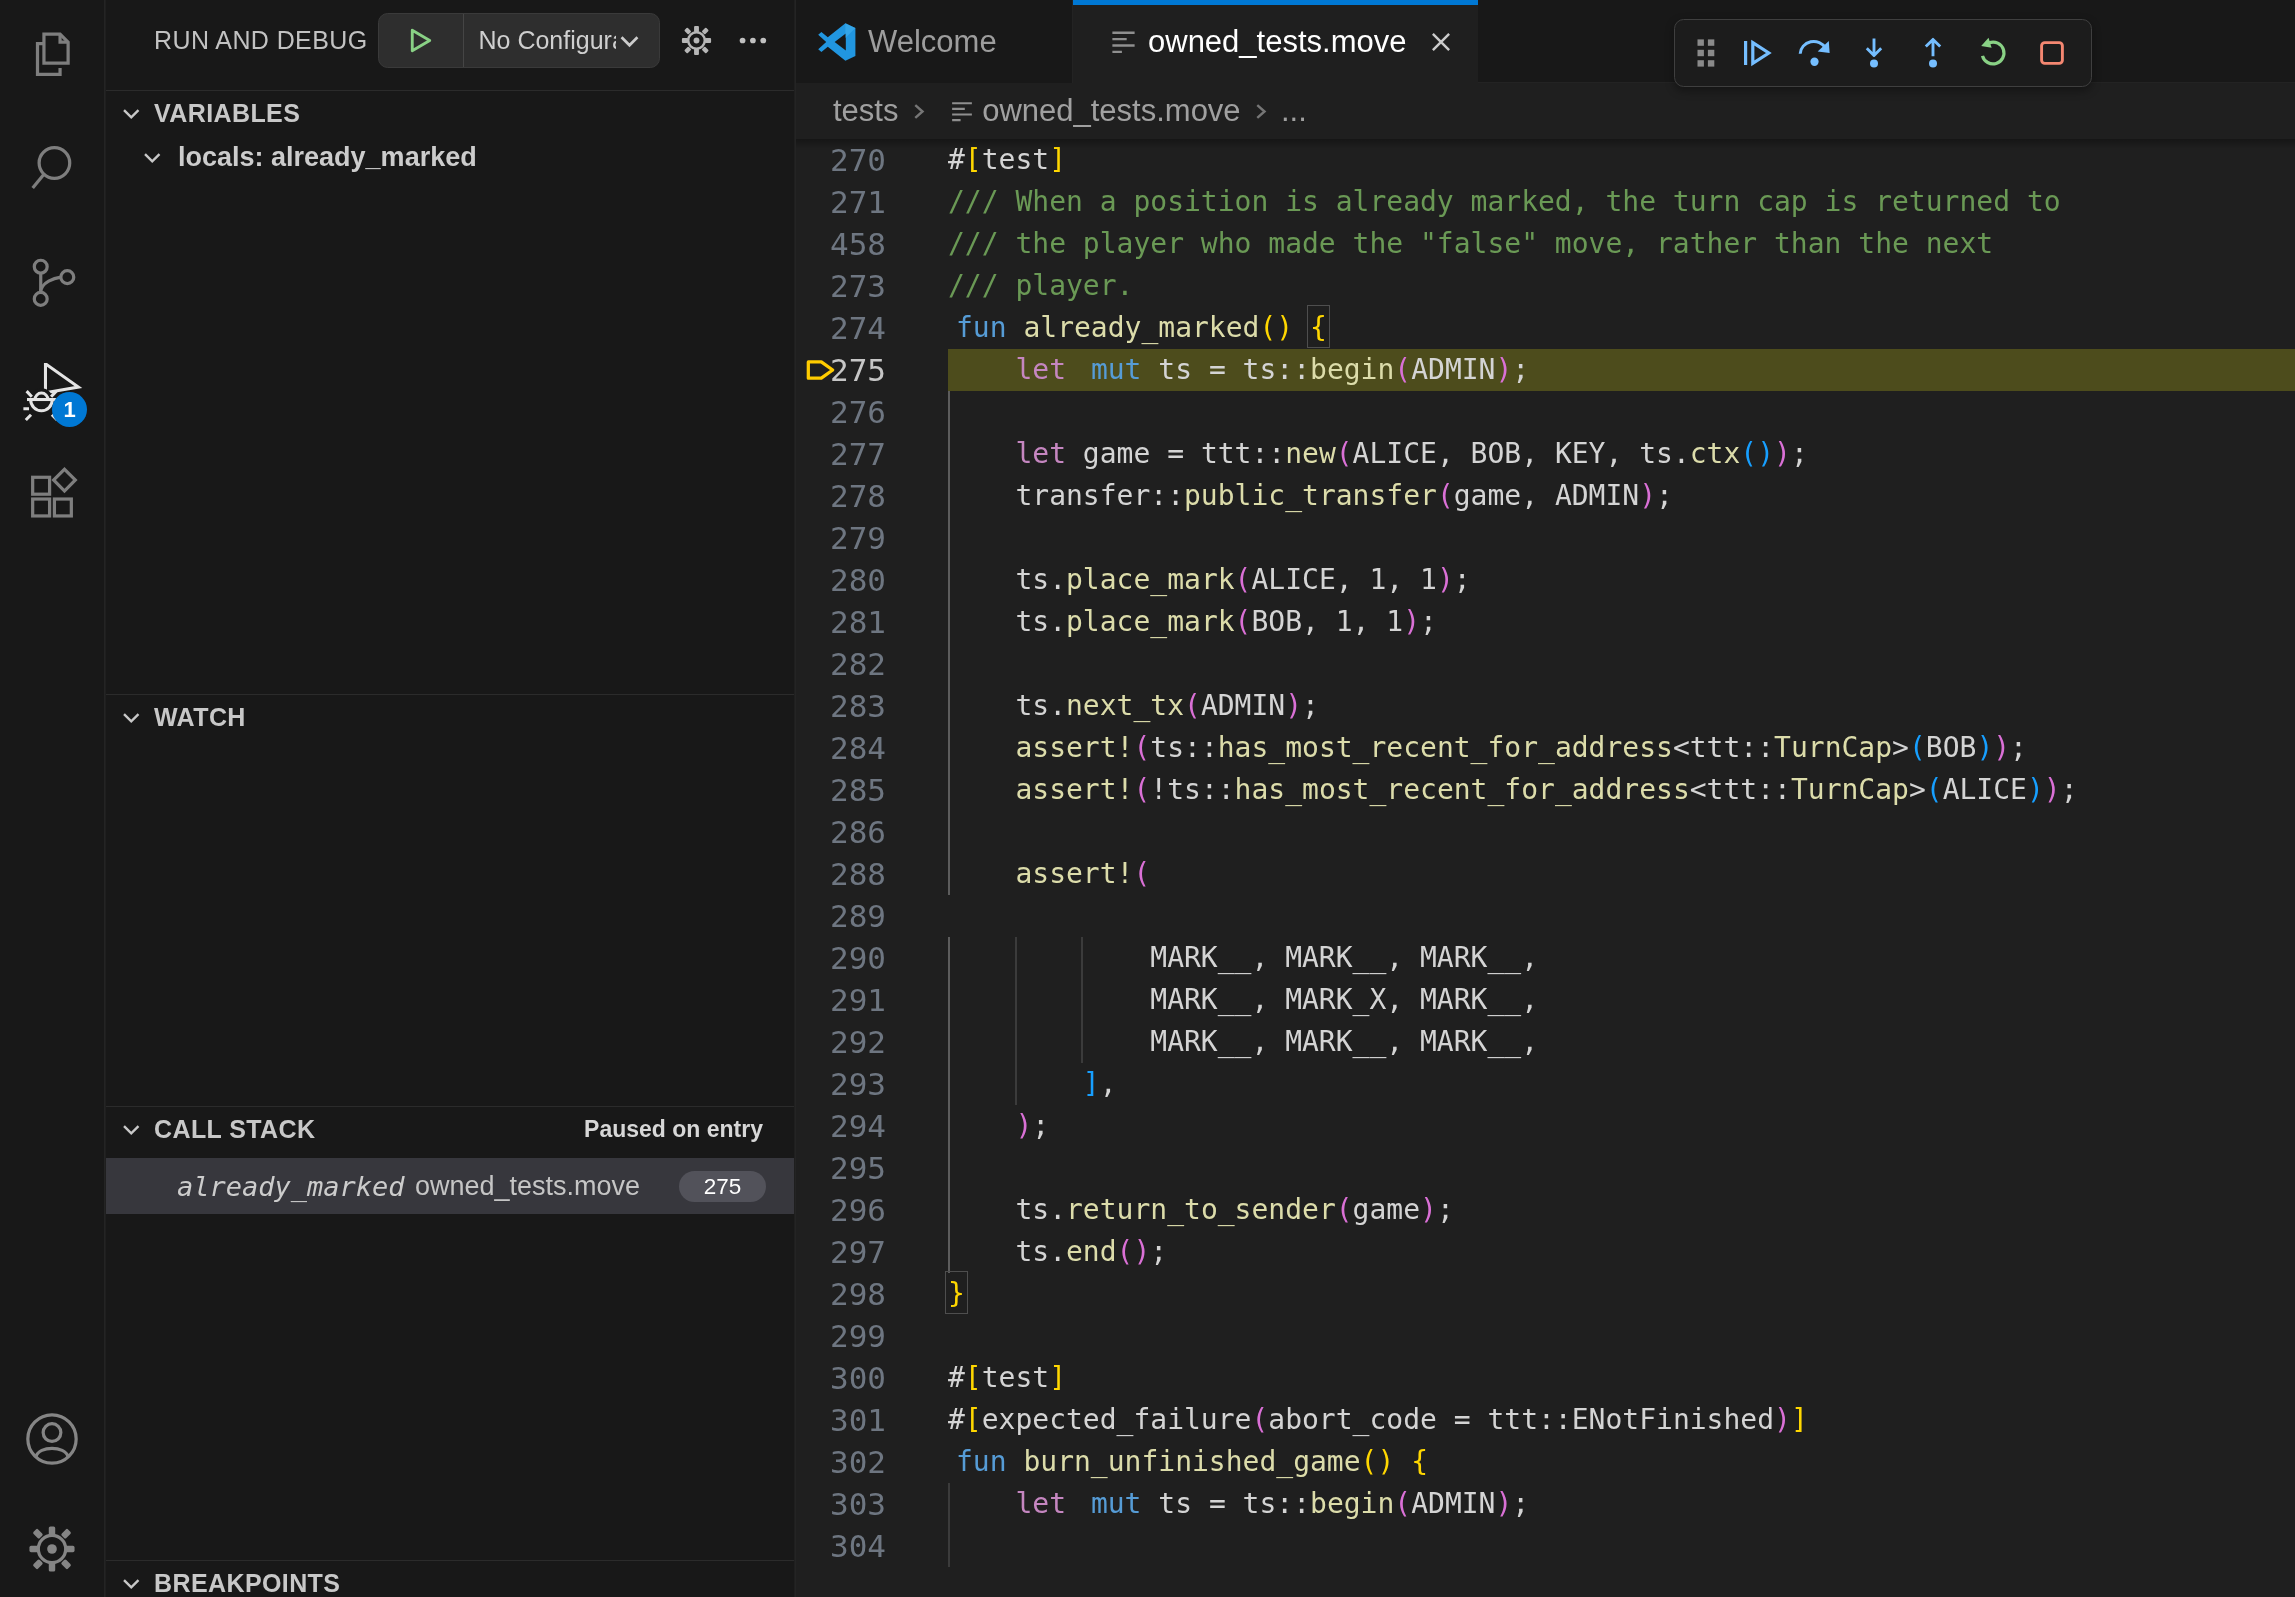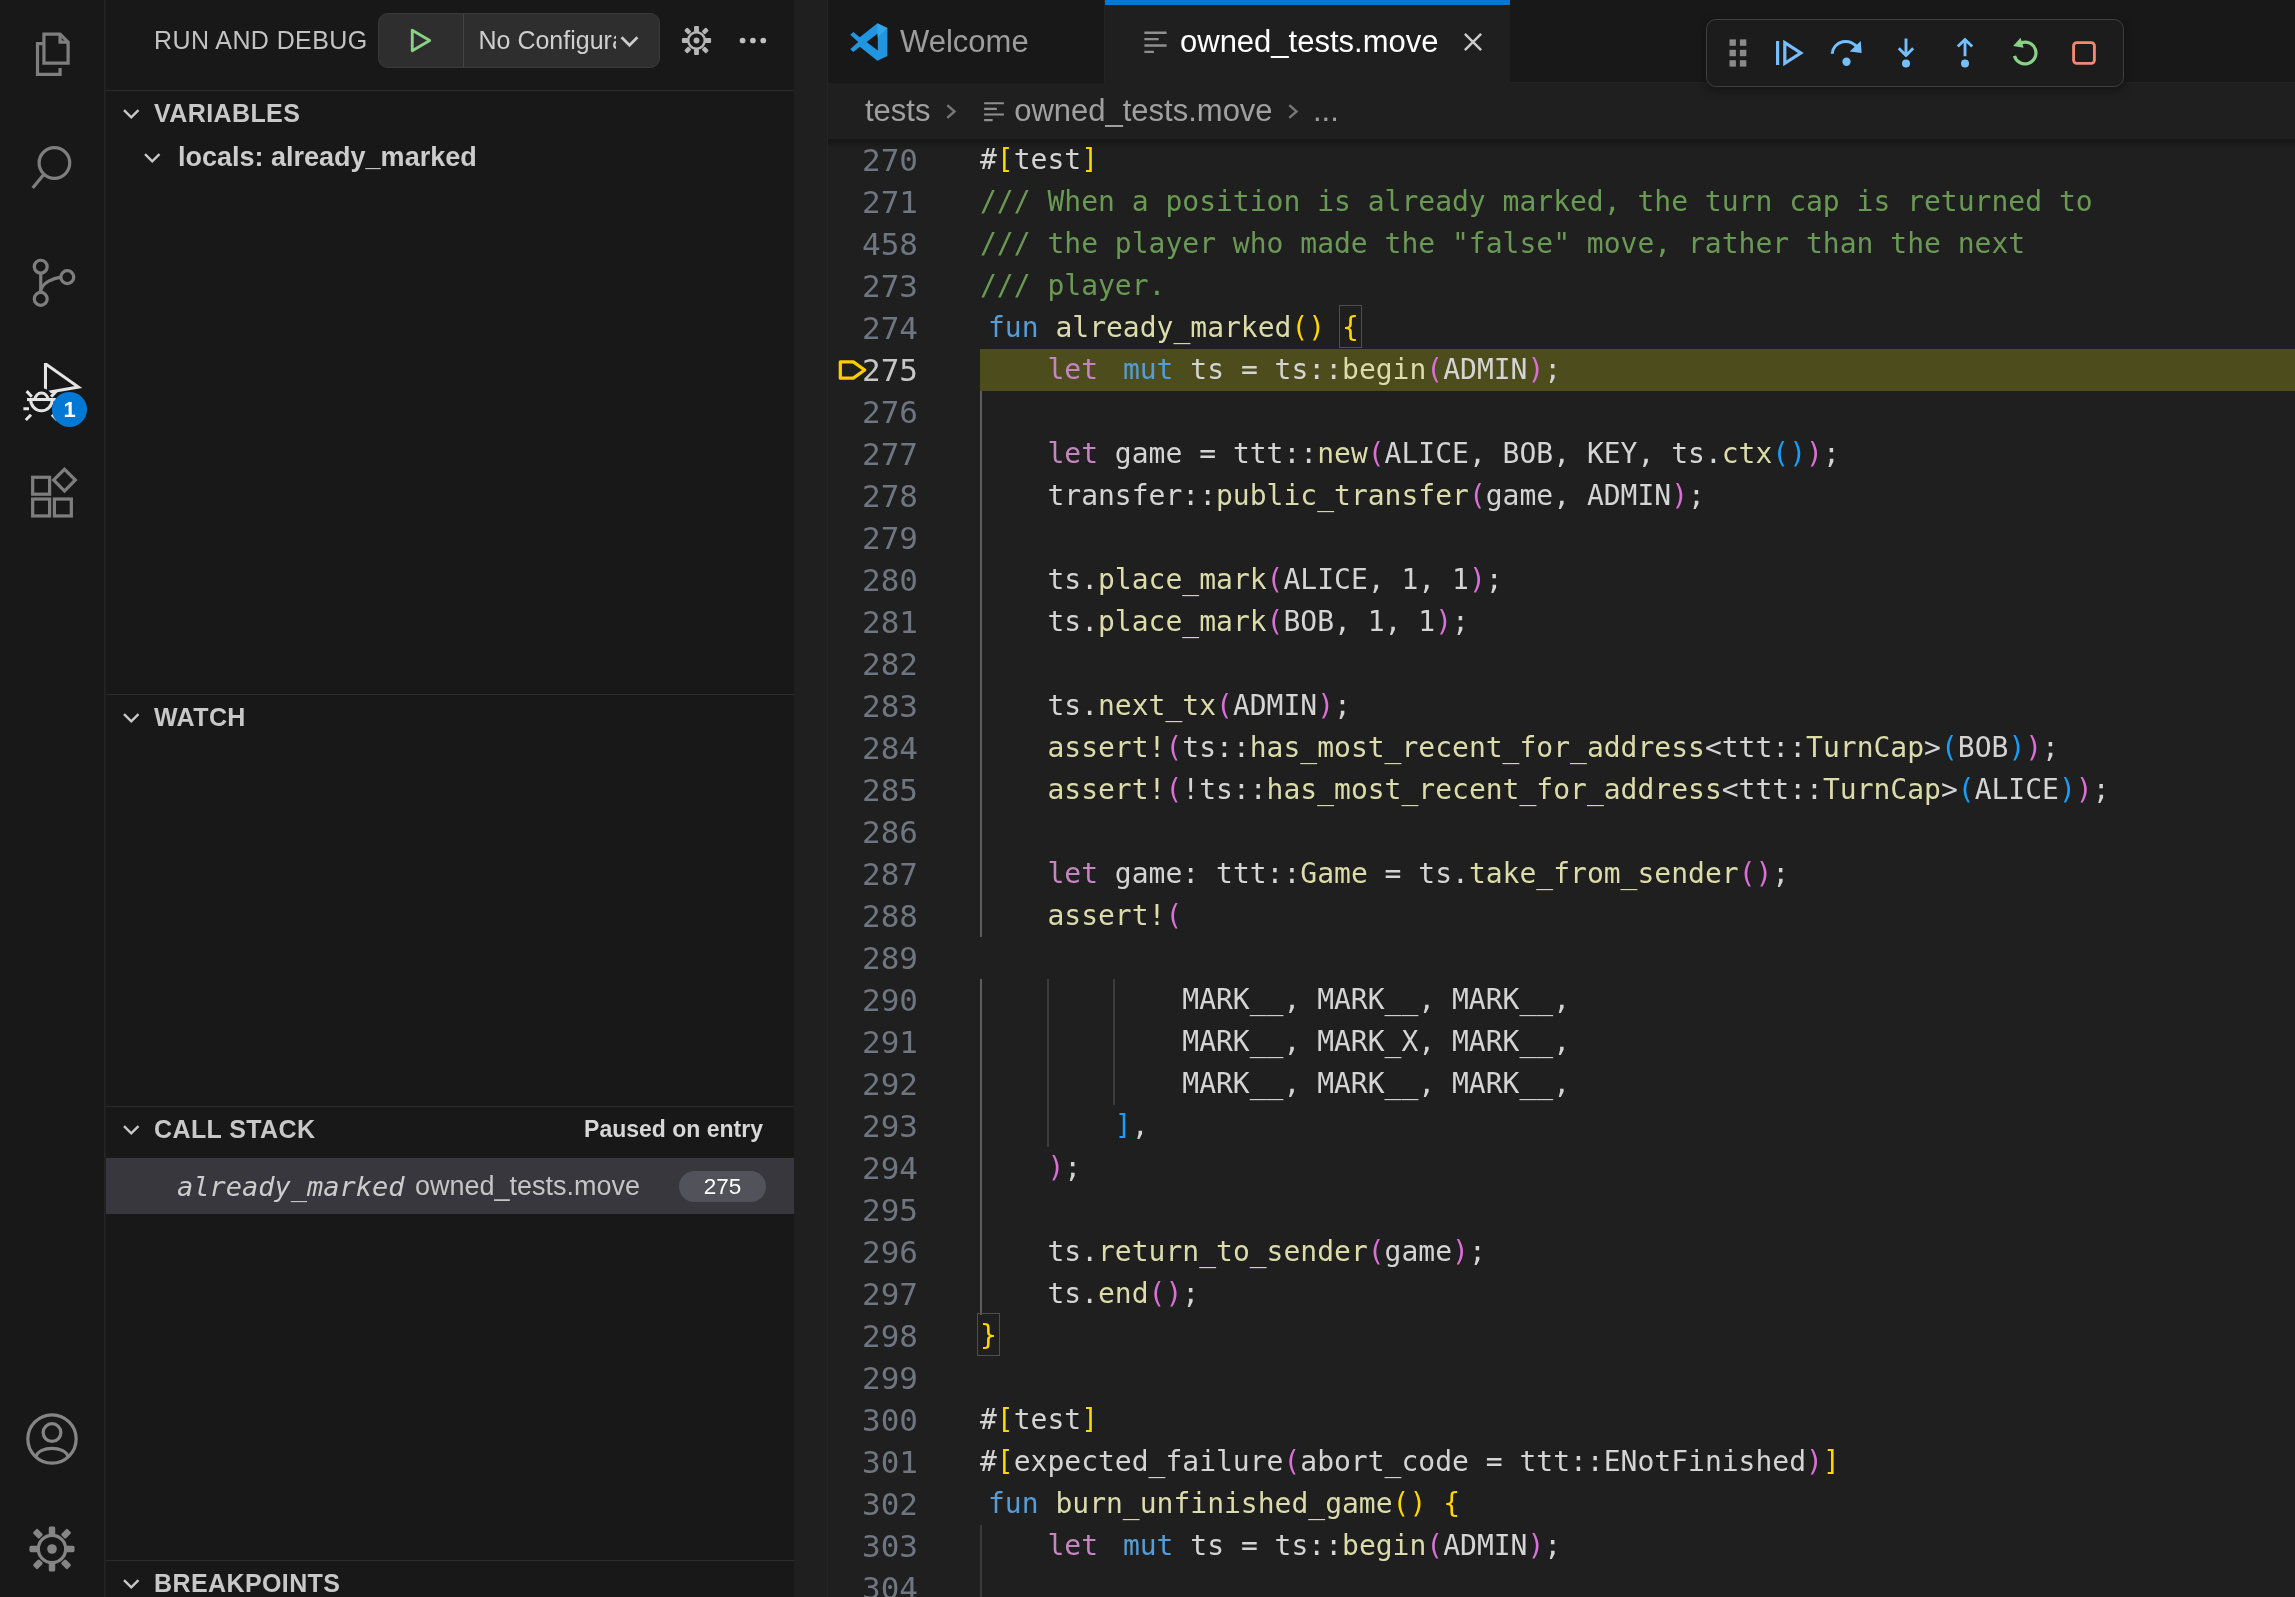--- a/index.html
+++ b/index.html
@@ -47,21 +47,21 @@
 
   .frame-row{position:absolute;left:0;top:51px;width:100%;height:56px;background:#37373d;}
   .frame-name{position:absolute;left:71px;top:0;height:56px;display:flex;align-items:center;
               font-family:"DejaVu Sans Mono",monospace;font-style:italic;font-size:27px;color:#cccccc;}
   .frame-file{position:absolute;left:309px;top:0;height:56px;display:flex;align-items:center;
               font-size:27px;color:#c5c5c5;}
   .frame-badge{position:absolute;left:573px;top:13px;height:31px;min-width:87px;border-radius:16px;background:#52525a;
                color:#ffffff;font-size:22.5px;display:flex;align-items:center;justify-content:center;}
 
   
-  .editor{position:absolute;left:827px;top:0;right:0;height:1597px;background:var(--bg-editor);border-left:1.6px solid #242424;}
+  .editor{position:absolute;left:795px;top:0;right:0;height:1597px;background:var(--bg-editor);border-left:1.6px solid #242424;}
   .tabs{position:absolute;left:0;top:0;right:0;height:83px;background:var(--bg-side);border-bottom:1.6px solid #232323;}
   .tab{position:absolute;top:0;height:83px;display:flex;align-items:center;}
   .tab.inactive{left:0;width:277px;background:var(--bg-side);border-right:1.6px solid #232323;}
   .tab.active{left:277px;width:405px;background:var(--bg-editor);}
   .tab.active::before{content:"";position:absolute;left:0;top:0;right:0;height:4.8px;background:var(--accent);}
   .tab-icon{position:absolute;left:21px;top:50%;margin-top:-20px;width:40px;height:40px;}
   .tab.active .tab-icon{left:37px;top:50%;margin-top:-13.7px;width:27px;height:27px;}
   .tab-label{position:absolute;left:72px;font-size:31px;color:var(--fg-dim);white-space:nowrap;}
   .tab.active .tab-label{left:75px;color:#ffffff;}
   .tab-close{position:absolute;left:355px;top:50%;margin-top:-13px;width:26px;height:26px;}
@@ -417,24 +417,20 @@
         </div>
         <div class="line">
           <div class="ln">285</div>
           <div class="lc"><span class="guide active" style="left: 0px;"></span><span class="tok-fg">    </span><span class="tok-fn">assert!</span><span class="tok-g2">(</span><span class="tok-fg">!ts::</span><span class="tok-fn">has_most_recent_for_address</span><span class="tok-fg">&lt;ttt::</span><span class="tok-fn">TurnCap</span><span class="tok-fg">&gt;</span><span class="tok-g3">(</span><span class="tok-fg">ALICE</span><span class="tok-g3">)</span><span class="tok-g2">)</span><span class="tok-fg">;</span></div>
         </div>
         <div class="line">
           <div class="ln">286</div>
           <div class="lc"><span class="guide active" style="left: 0px;"></span></div>
         </div>
         <div class="line">
-          <div class="ln">287</div>
-          <div class="lc"><span class="guide active" style="left: 0px;"></span><span class="tok-fg">    </span><span class="tok-kw">let</span><span class="tok-fg"> game: ttt::</span><span class="tok-fn">Game</span><span class="tok-fg"> = ts.</span><span class="tok-fn">take_from_sender</span><span class="tok-g2">()</span><span class="tok-fg">;</span></div>
-        </div>
-        <div class="line">
           <div class="ln">288</div>
           <div class="lc"><span class="guide active" style="left: 0px;"></span><span class="tok-fg">    </span><span class="tok-fn">assert!</span><span class="tok-g2">(</span></div>
         </div>
         <div class="line">
           <div class="ln">289</div>
         </div>
         <div class="line">
           <div class="ln">290</div>
           <div class="lc"><span class="guide active" style="left: 0px;"></span><span class="guide" style="left: 67px;"></span><span class="guide" style="left: 133px;"></span><span class="tok-fg">            MARK__, MARK__, MARK__,</span></div>
         </div>

